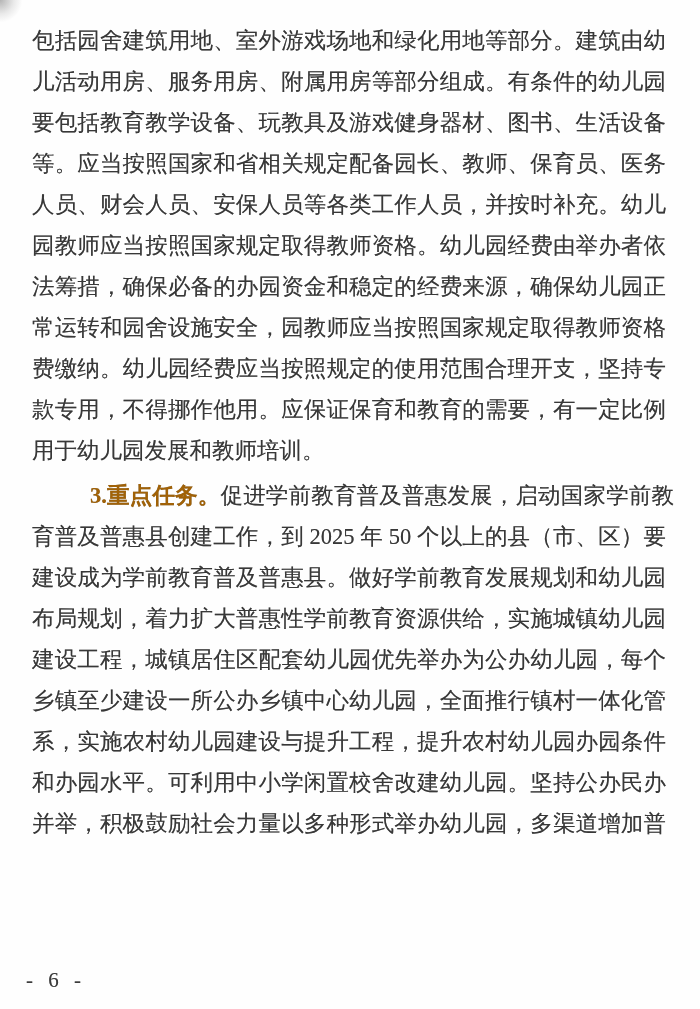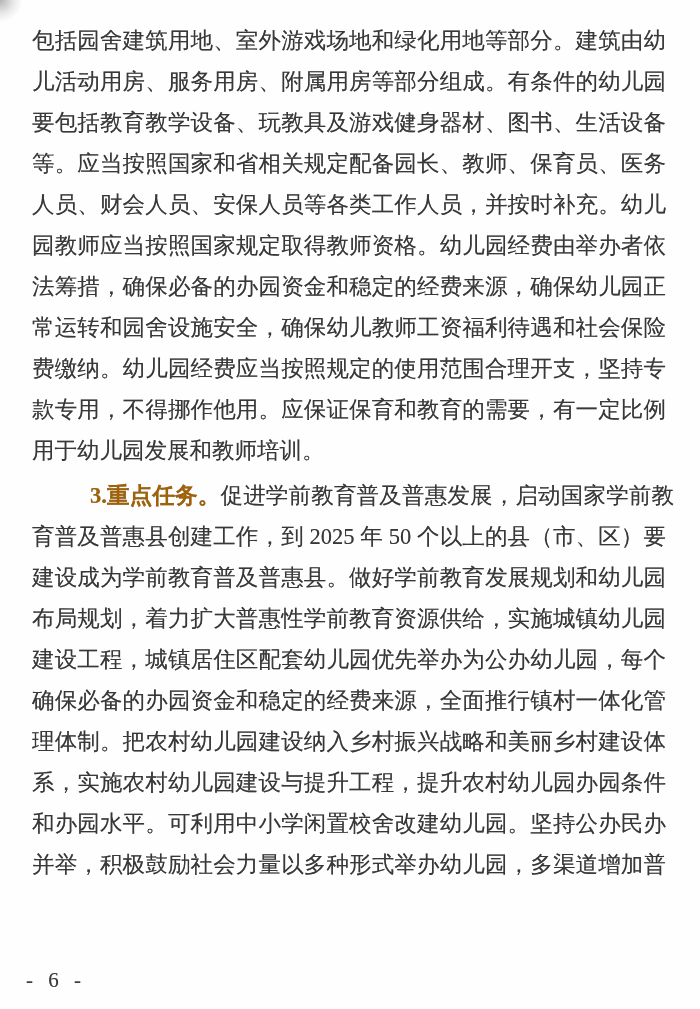--- a/index.html
+++ b/index.html
@@ -75,36 +75,35 @@
 <div class="text-block">
 
   <div class="para">
     <span class="line">包括园舍建筑用地、室外游戏场地和绿化用地等部分。建筑由幼</span>
     <span class="line">儿活动用房、服务用房、附属用房等部分组成。有条件的幼儿园</span>
     <span class="line">要包括教育教学设备、玩教具及游戏健身器材、图书、生活设备</span>
     <span class="line">等。应当按照国家和省相关规定配备园长、教师、保育员、医务</span>
     <span class="line">人员、财会人员、安保人员等各类工作人员，并按时补充。幼儿</span>
     <span class="line">园教师应当按照国家规定取得教师资格。幼儿园经费由举办者依</span>
     <span class="line">法筹措，确保必备的办园资金和稳定的经费来源，确保幼儿园正</span>
-    <span class="line">常运转和园舍设施安全，确保幼儿教师工资福利待遇和社会保险</span>
+    <span class="line">常运转和园舍设施安全，园教师应当按照国家规定取得教师资格</span>
     <span class="line">费缴纳。幼儿园经费应当按照规定的使用范围合理开支，坚持专</span>
     <span class="line">款专用，不得挪作他用。应保证保育和教育的需要，有一定比例</span>
     <span class="line para-end">用于幼儿园发展和教师培训。</span>
   </div>
 
   <div class="para">
     <span class="line indent-first">
       <span class="bold-lead">3.重点任务。</span><span>促进学前教育普及普惠发展，启动国家学前教</span>
     </span>
     <span class="line">育普及普惠县创建工作，到 2025 年 50 个以上的县（市、区）要</span>
     <span class="line">建设成为学前教育普及普惠县。做好学前教育发展规划和幼儿园</span>
     <span class="line">布局规划，着力扩大普惠性学前教育资源供给，实施城镇幼儿园</span>
     <span class="line">建设工程，城镇居住区配套幼儿园优先举办为公办幼儿园，每个</span>
-    <span class="line">确保必备的办园资金和稳定的经费来源，全面推行镇村一体化管</span>
-    <span class="line">理体制。把农村幼儿园建设纳入乡村振兴战略和美丽乡村建设体</span>
+    <span class="line">乡镇至少建设一所公办乡镇中心幼儿园，全面推行镇村一体化管</span>
     <span class="line">系，实施农村幼儿园建设与提升工程，提升农村幼儿园办园条件</span>
     <span class="line">和办园水平。可利用中小学闲置校舍改建幼儿园。坚持公办民办</span>
     <span class="line">并举，积极鼓励社会力量以多种形式举办幼儿园，多渠道增加普</span>
   </div>
 
 </div>
 
 <div class="page-number">- 6 -</div>
 
 </body></html>

